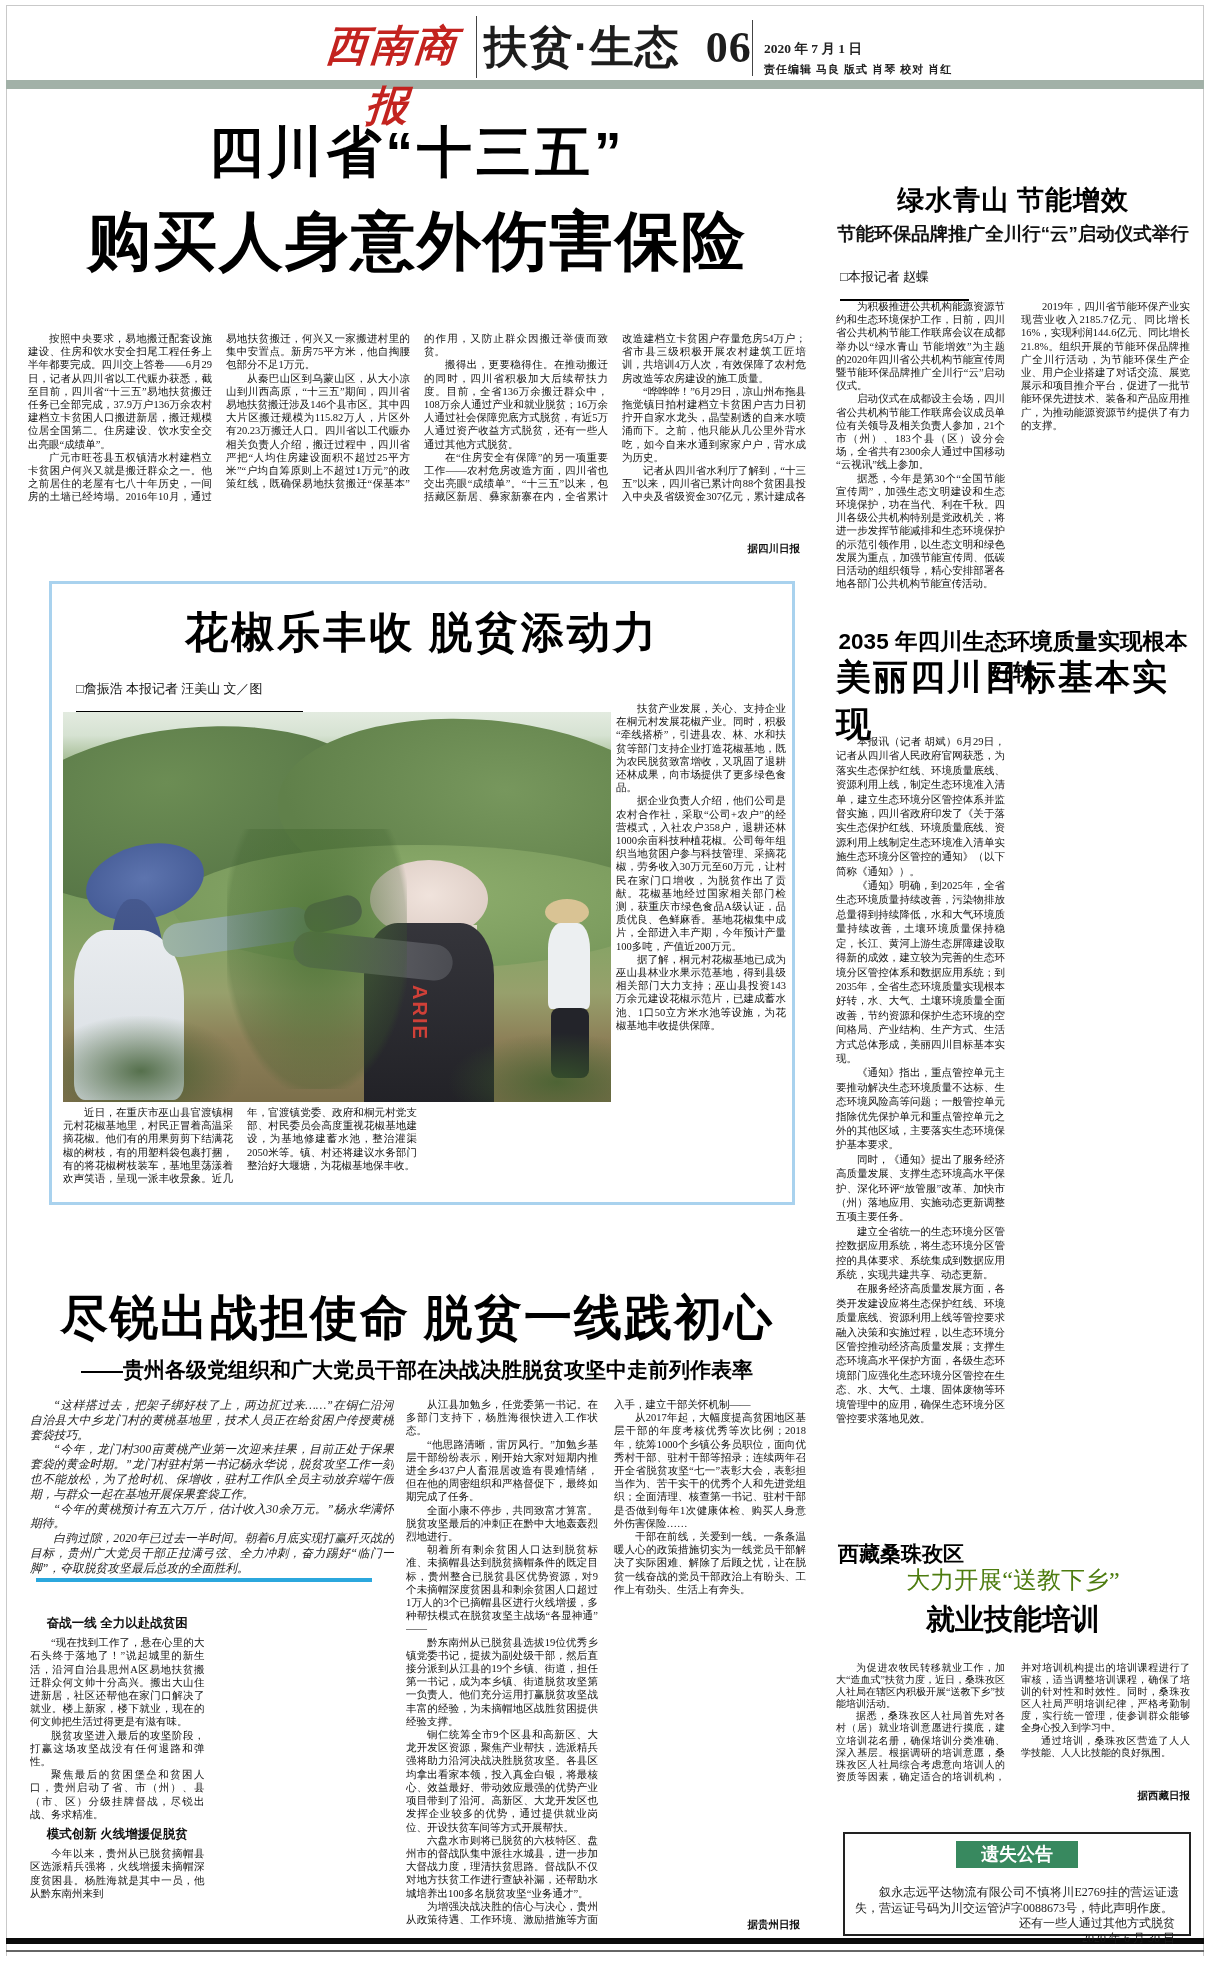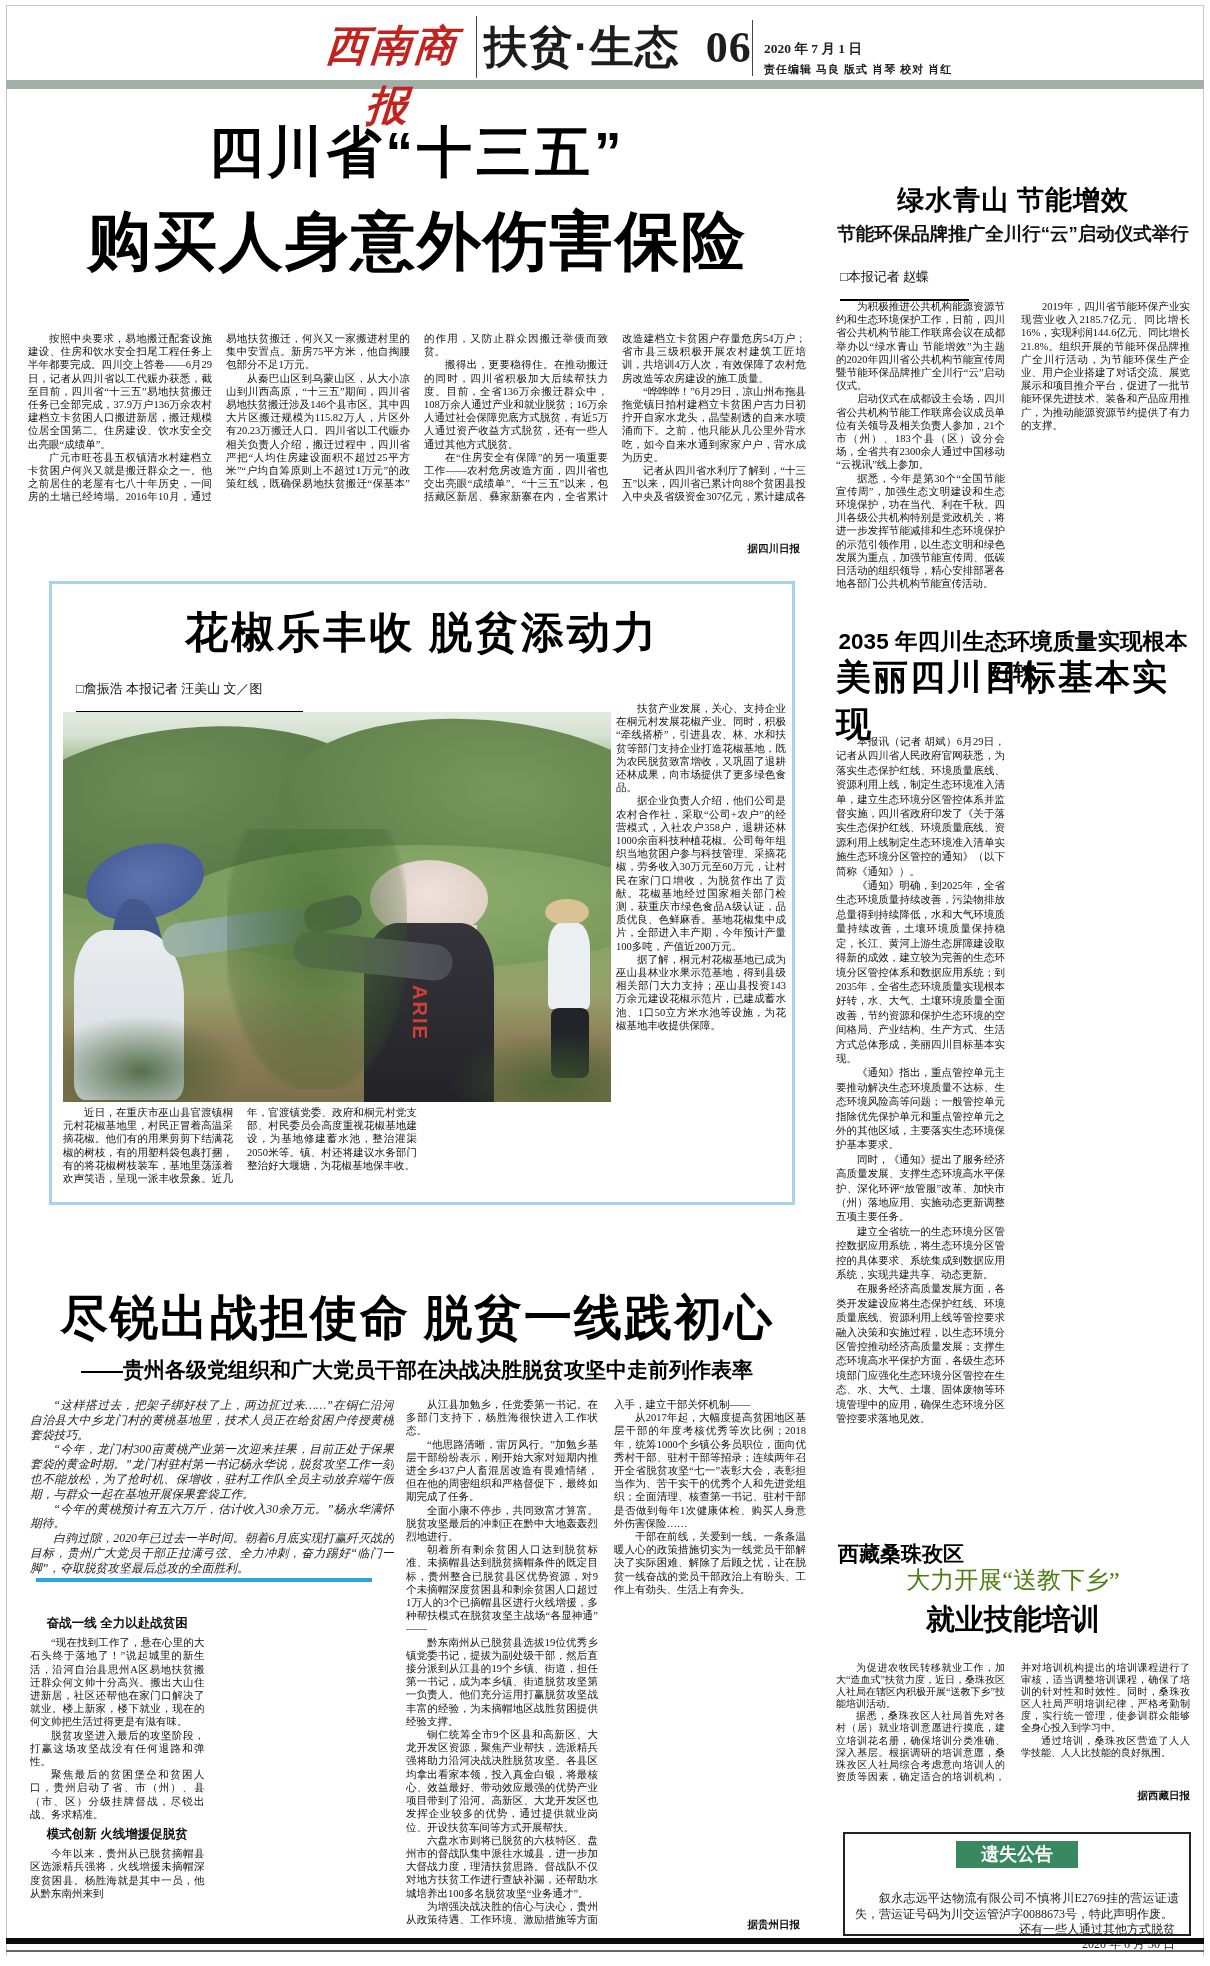--- a/index.html
+++ b/index.html
@@ -55,21 +55,21 @@
         column-fill:auto;line-height:14.4px;}
   
   .x-kicker{left:838px;top:1540px;font-weight:bold;font-size:21px;color:#000;}
   .x-head1{left:836px;top:1564px;width:354px;text-align:center;font-weight:400;font-size:24px;color:#4d7c0f;}
   .x-head2{left:836px;top:1600px;width:354px;text-align:center;font-weight:900;font-size:29px;color:#000;}
   .x-body{left:836px;top:1662px;width:354px;height:126px;column-count:2;column-gap:16px;
         column-fill:auto;font-size:10px;line-height:12.1px;}
   .x-src{left:1040px;top:1789px;width:150px;}
   
   .notice{left:843px;top:1832px;width:344px;height:100px;border:2px solid #222;background:#fff;}
-  .notice-title{margin:7px auto 22px auto;width:122px;text-align:center;background:#38895f;color:#fff;
+  .notice-title{margin:7px auto 16px auto;width:122px;text-align:center;background:#38895f;color:#fff;
         font-family:"Liberation Sans",sans-serif;font-weight:bold;font-size:18px;padding:1px 0 2px 0;}
   .notice-body{padding:0 10px;font-size:12px;line-height:16px;text-align:justify;text-indent:2em;}
   .notice-sign{padding:0 14px;font-size:12px;line-height:15px;text-align:right;}
   
   .fbox{left:49px;top:581px;width:740px;height:618px;border:3px solid #a9d2ee;background:#fff;}
   .f-title{position:absolute;left:0;top:20px;width:100%;text-align:center;font-weight:900;
         font-size:43px;letter-spacing:3px;color:#000;}
   .f-byline{position:absolute;left:24px;top:96px;}
   .f-side{position:absolute;left:564px;top:118px;width:170px;height:402px;}
   .f-caption{position:absolute;left:11px;top:522px;width:722px;height:88px;column-count:4;

